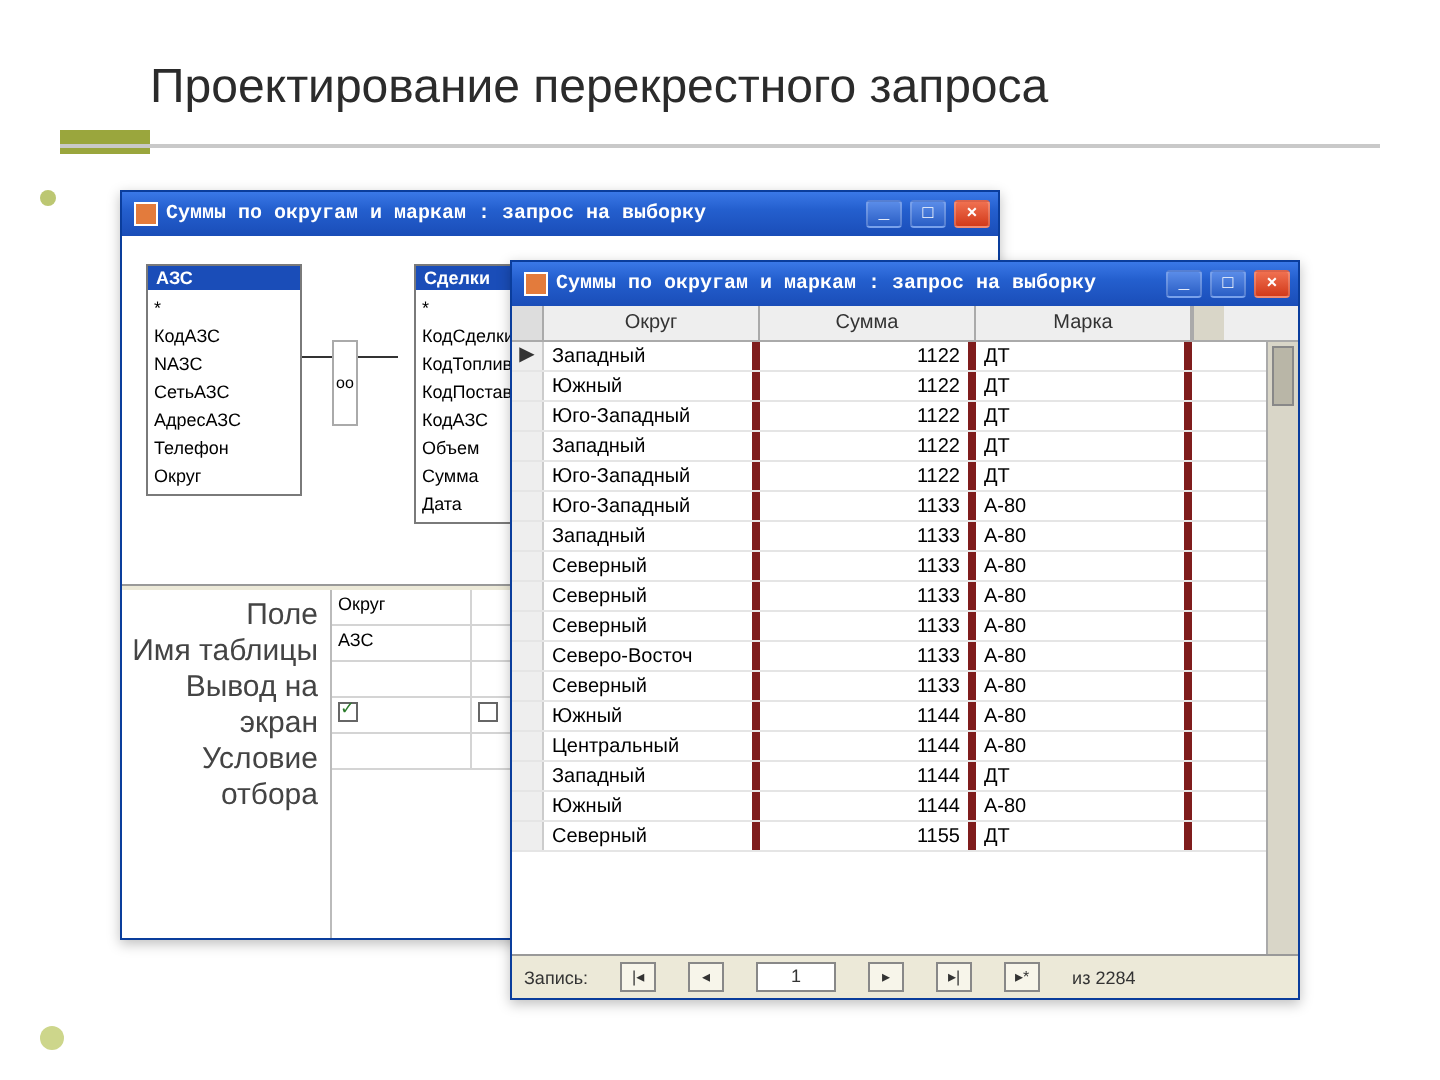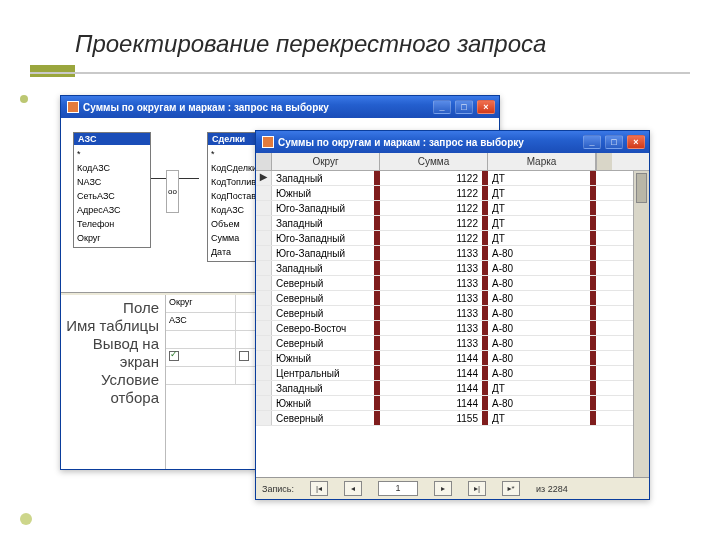--- a/index.html
+++ b/index.html
@@ -1,26 +1,26 @@
 <!DOCTYPE html>
 <html><head>
 <meta charset="utf-8">
 <style>
   * { box-sizing: border-box; }
   body { margin:0; width:720px; height:540px; font-family:Verdana,Arial,sans-serif; background:#fff; overflow:hidden; }
   .slide { position:relative; width:720px; height:540px; }
   .header-line { position:absolute; left:30px; top:65px; width:45px; height:12px; background:#9aa63d; }
   .rule { position:absolute; left:30px; right:30px; top:72px; height:2px; background:#c9c9c9; }
-  .title { position:absolute; left:75px; top:30px; font-size:24px; color:#2b2b2b;font-style:italic; }
+  .title { position:absolute; left:75px; top:30px; font-size:24px; color:#2b2b2b; }
   .bottom-deco { position:absolute; left:20px; bottom:15px; width:12px; height:12px; border-radius:50%; background:#cdd68b; }
   .bullet { position:absolute; left:20px; top:95px; width:8px; height:8px; border-radius:50%; background:#bcc772; }
 
   
   .win { position:absolute; border:1px solid #0a3d9c; background:#ece9d8; box-shadow:0 2px 6px rgba(0,0,0,.25); }
-  .tbar { height:22px; background:linear-gradient(#3a78e7,#245fce 40%,#1a4db8); display:flex; align-items:center; padding:0 4px 0 6px; color:#fff; font-size:10px; font-weight:bold; gap:4px; white-space:nowrap; overflow:hidden; }
+  .tbar { height:22px; background:linear-gradient(#3a78e7,#245fce 40%,#1a4db8); display:flex; align-items:center; padding:0 4px 0 6px; color:#fff; font-size:10px; font-weight:bold; gap:4px; white-space:nowrap; overflow:hidden;font-family:Liberation Mono, monospace; }
   .tbar .icon-win { width:12px; height:12px; background:#e37b3c; border:1px solid #fff; }
   .tbar .spacer { flex:1; }
   .wbtn { width:18px; height:14px; border:1px solid #fff3; border-radius:2px; display:flex; align-items:center; justify-content:center; color:#fff; font-size:9px; font-weight:bold; }
   .wbtn.min,.wbtn.max { background:linear-gradient(#5a8ce8,#2a5ec5); }
   .wbtn.close { background:linear-gradient(#f07050,#d23a1a); }
 
   
   .win1 { left:60px; top:95px; width:440px; height:375px; }
   .tablecard { position:absolute; background:#fff; border:1px solid #7a7a7a; font-size:9px; }
   .tablecard .hdr { background:#1a4db8; color:#fff; font-size:9px; font-weight:bold; padding:1px 4px; }
@@ -42,21 +42,21 @@
   .win2 { left:255px; top:130px; width:395px; height:370px; }
   .dsheet { position:absolute; left:0; top:22px; right:0; bottom:22px; background:#fff; display:flex; flex-direction:column; }
   .dsh-head { display:flex; height:18px; border-bottom:1px solid #aaa; background:#eee; }
   .dsh-head .cell.rowh { width:16px; background:#ddd; border-right:1px solid #aaa; }
   .dsh-head .cell.ch { flex:0 0 108px; border-right:1px solid #aaa; font-size:10px; text-align:center; line-height:17px; color:#333; }
   .scrollgut { width:16px; background:#d9d6c8; border-left:1px solid #aaa; }
   .dsh-body { flex:1; overflow:hidden; display:flex; }
   .rows-area { flex:1; display:flex; flex-direction:column; }
   .drow { display:flex; height:15px; border-bottom:1px solid #e5e5e5; font-size:10px; }
   .drow .rowh { width:16px; background:#eee; border-right:1px solid #ccc; text-align:center; color:#333; }
-  .drow .dc { flex:0 0 108px; border-right:6px solid #7f1d1d; padding:0 4px; line-height:15px; white-space:nowrap; overflow:hidden; }
+  .drow .dc { flex:0 0 108px; border-right:4px solid #7f1d1d; padding:0 4px; line-height:15px; white-space:nowrap; overflow:hidden; }
   .dc.num { text-align:right; }
   .vsb { width:16px; background:#d9d6c8; border-left:1px solid #aaa; position:relative; }
   .vsb .thumb { position:absolute; left:2px; right:2px; top:2px; height:30px; background:#b9b6a7; border:1px solid #888; }
   .nav { position:absolute; left:0; right:0; bottom:0; height:22px; background:#ece9d8; border-top:1px solid #999; display:flex; align-items:center; gap:16px; padding:0 6px; font-size:9px; color:#333;}
   .nb { width:18px; height:15px; border:1px solid #888; background:#f7f5ea; display:flex; align-items:center; justify-content:center; font-size:8px; }
   .recbox { width:40px; height:15px; border:1px solid #888; background:#fff; text-align:center; line-height:13px; font-size:9px;}
 </style>
 </head>
 <body>
 <div class="slide">

